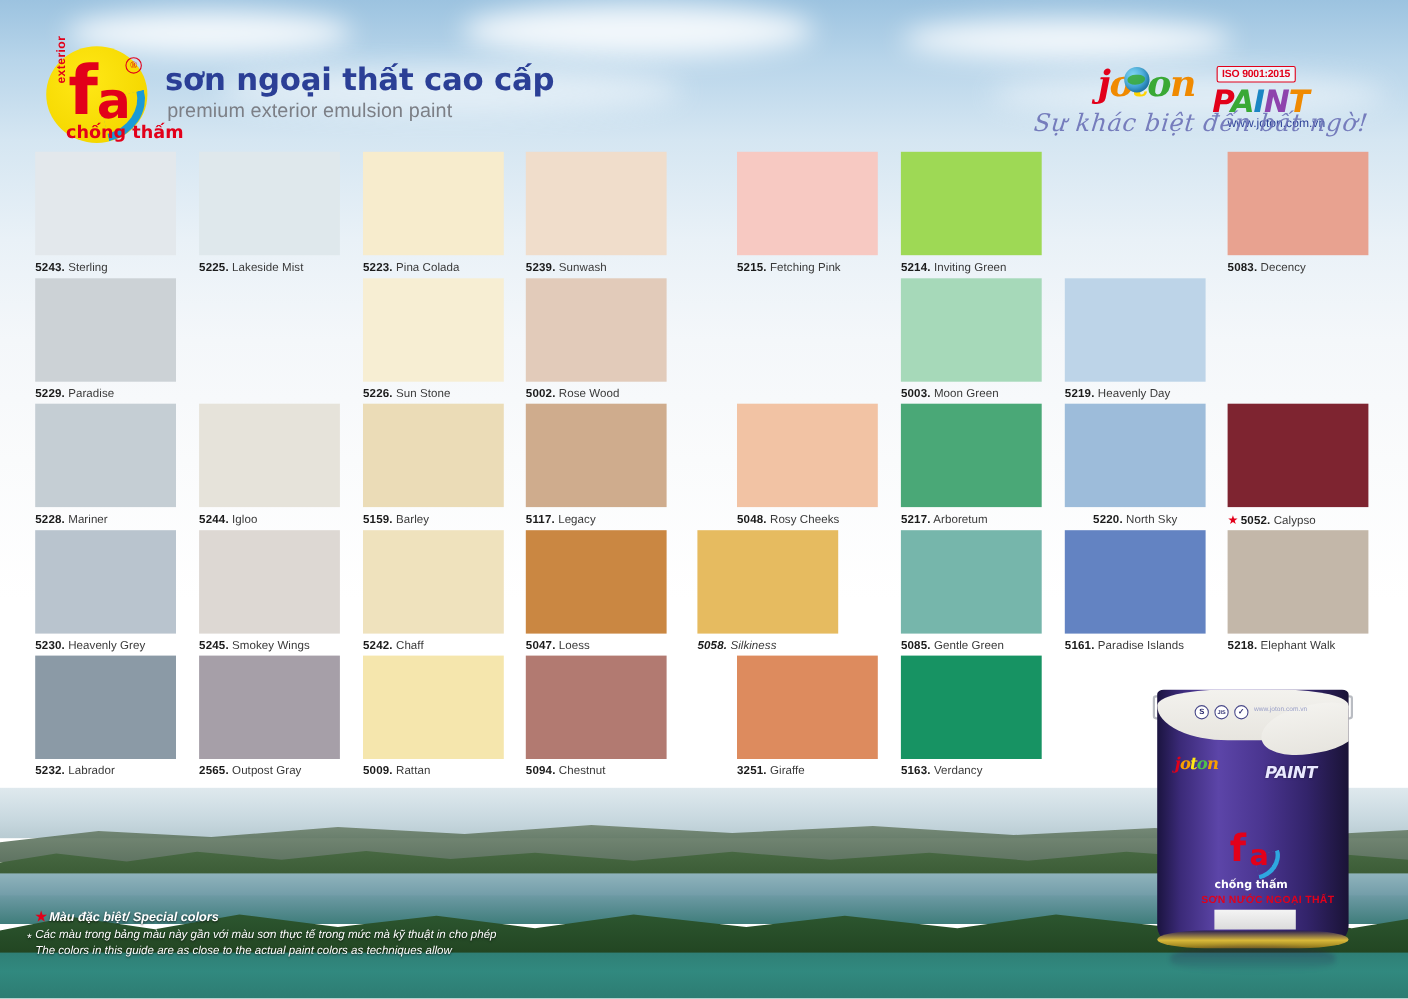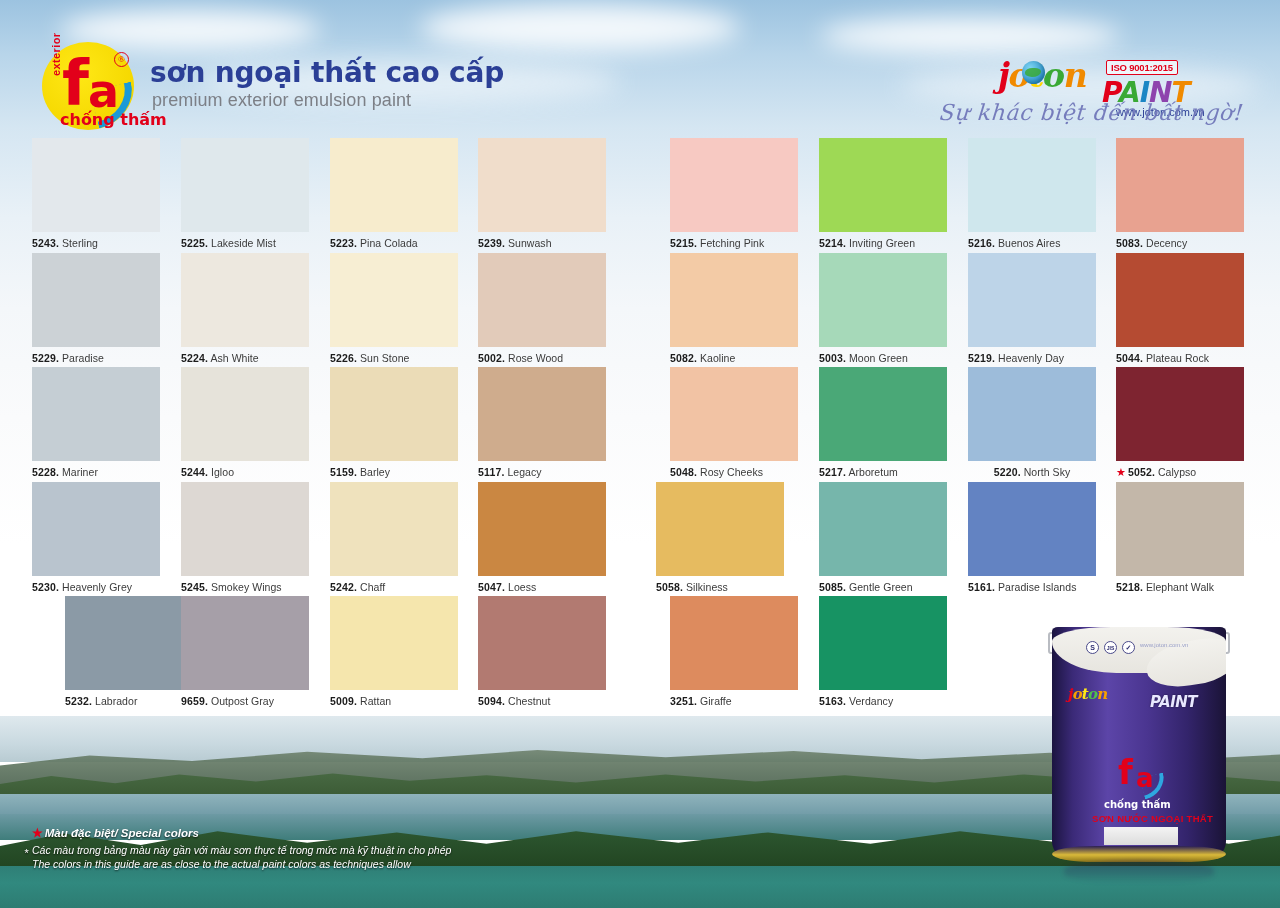--- a/index.html
+++ b/index.html
@@ -538,61 +538,45 @@
           <div class="cap"><b>5239.</b> <span>Sunwash</span></div>
         </div>
         <div class="cell" style="left: 670px;">
           <div class="sw" style="background: rgb(247, 201, 194);"></div>
           <div class="cap"><b>5215.</b> <span>Fetching Pink</span></div>
         </div>
         <div class="cell" style="left: 819px;">
           <div class="sw" style="background: rgb(158, 217, 85);"></div>
           <div class="cap"><b>5214.</b> <span>Inviting Green</span></div>
         </div>
-        <div class="cell" style="left: 968px;">
-          <div class="sw" style="background: rgb(207, 231, 237);"></div>
-          <div class="cap"><b>5216.</b> <span>Buenos Aires</span></div>
-        </div>
         <div class="cell" style="left: 1116px;">
           <div class="sw" style="background: rgb(232, 162, 144);"></div>
           <div class="cap"><b>5083.</b> <span>Decency</span></div>
         </div>
       </div>
       <div class="row">
         <div class="cell" style="left: 32px;">
           <div class="sw" style="background: rgb(204, 210, 214);"></div>
           <div class="cap"><b>5229.</b> <span>Paradise</span></div>
         </div>
-        <div class="cell" style="left: 181px;">
-          <div class="sw" style="background: rgb(237, 232, 223);"></div>
-          <div class="cap"><b>5224.</b> <span>Ash White</span></div>
-        </div>
         <div class="cell" style="left: 330px;">
           <div class="sw" style="background: rgb(247, 238, 211);"></div>
           <div class="cap"><b>5226.</b> <span>Sun Stone</span></div>
         </div>
         <div class="cell" style="left: 478px;">
           <div class="sw" style="background: rgb(226, 203, 186);"></div>
           <div class="cap"><b>5002.</b> <span>Rose Wood</span></div>
         </div>
-        <div class="cell" style="left: 670px;">
-          <div class="sw" style="background: rgb(243, 203, 166);"></div>
-          <div class="cap"><b>5082.</b> <span>Kaoline</span></div>
-        </div>
         <div class="cell" style="left: 819px;">
           <div class="sw" style="background: rgb(166, 217, 185);"></div>
           <div class="cap"><b>5003.</b> <span>Moon Green</span></div>
         </div>
         <div class="cell" style="left: 968px;">
           <div class="sw" style="background: rgb(189, 212, 232);"></div>
           <div class="cap"><b>5219.</b> <span>Heavenly Day</span></div>
-        </div>
-        <div class="cell" style="left: 1116px;">
-          <div class="sw" style="background: rgb(181, 75, 50);"></div>
-          <div class="cap"><b>5044.</b> <span>Plateau Rock</span></div>
         </div>
       </div>
       <div class="row">
         <div class="cell" style="left: 32px;">
           <div class="sw" style="background: rgb(197, 206, 212);"></div>
           <div class="cap"><b>5228.</b> <span>Mariner</span></div>
         </div>
         <div class="cell" style="left: 181px;">
           <div class="sw" style="background: rgb(230, 227, 218);"></div>
           <div class="cap"><b>5244.</b> <span>Igloo</span></div>
@@ -632,45 +616,45 @@
           <div class="cap"><b>5245.</b> <span>Smokey Wings</span></div>
         </div>
         <div class="cell" style="left: 330px;">
           <div class="sw" style="background: rgb(239, 226, 189);"></div>
           <div class="cap"><b>5242.</b> <span>Chaff</span></div>
         </div>
         <div class="cell" style="left: 478px;">
           <div class="sw" style="background: rgb(202, 135, 66);"></div>
           <div class="cap"><b>5047.</b> <span>Loess</span></div>
         </div>
-        <div class="cell" style="left: 656px;">
+        <div class="cell" style="left: 634px; font-style: italic;">
           <div class="sw" style="background: rgb(230, 187, 96);"></div>
           <div class="cap"><b>5058.</b> <span>Silkiness</span></div>
         </div>
         <div class="cell" style="left: 819px;">
           <div class="sw" style="background: rgb(118, 182, 171);"></div>
           <div class="cap"><b>5085.</b> <span>Gentle Green</span></div>
         </div>
         <div class="cell" style="left: 968px;">
           <div class="sw" style="background: rgb(99, 131, 194);"></div>
           <div class="cap"><b>5161.</b> <span>Paradise Islands</span></div>
         </div>
         <div class="cell" style="left: 1116px;">
           <div class="sw" style="background: rgb(195, 183, 169);"></div>
           <div class="cap"><b>5218.</b> <span>Elephant Walk</span></div>
         </div>
       </div>
       <div class="row">
-        <div class="cell" style="left: 32px; margin-left: 33px;">
+        <div class="cell" style="left: 32px;">
           <div class="sw" style="background: rgb(139, 154, 166);"></div>
           <div class="cap"><b>5232.</b> <span>Labrador</span></div>
         </div>
         <div class="cell" style="left: 181px;">
           <div class="sw" style="background: rgb(166, 159, 168);"></div>
-          <div class="cap"><b>9659.</b> <span>Outpost Gray</span></div>
+          <div class="cap"><b>2565.</b> <span>Outpost Gray</span></div>
         </div>
         <div class="cell" style="left: 330px;">
           <div class="sw" style="background: rgb(245, 230, 173);"></div>
           <div class="cap"><b>5009.</b> <span>Rattan</span></div>
         </div>
         <div class="cell" style="left: 478px;">
           <div class="sw" style="background: rgb(178, 122, 113);"></div>
           <div class="cap"><b>5094.</b> <span>Chestnut</span></div>
         </div>
         <div class="cell" style="left: 670px;">

